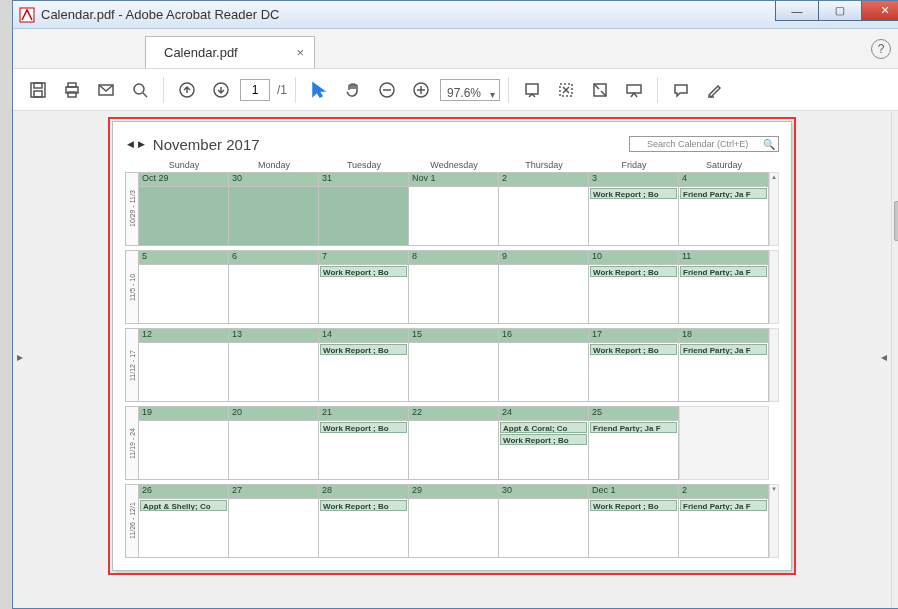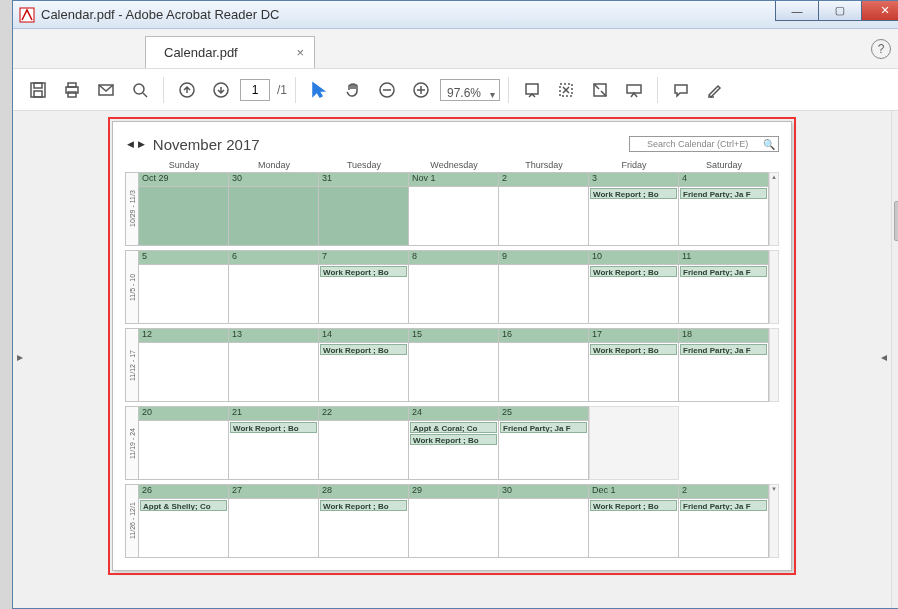--- a/index.html
+++ b/index.html
@@ -365,20 +365,24 @@
                 <div class="day-hdr">18</div>
                 <div class="day-body">
                   <div class="evt">Friend Party; Ja F</div>
                 </div>
               </div>
               <div class="wk-scroll "></div>
             </div>
             <div class="week">
               <div class="wk-label">11/19 - 24</div>
               <div class="day">
+                <div class="day-hdr">19</div>
+                <div class="day-body"></div>
+              </div>
+              <div class="day">
                 <div class="day-hdr">20</div>
                 <div class="day-body"></div>
               </div>
               <div class="day">
                 <div class="day-hdr">21</div>
                 <div class="day-body">
                   <div class="evt">Work Report ; Bo</div>
                 </div>
               </div>
               <div class="day">

